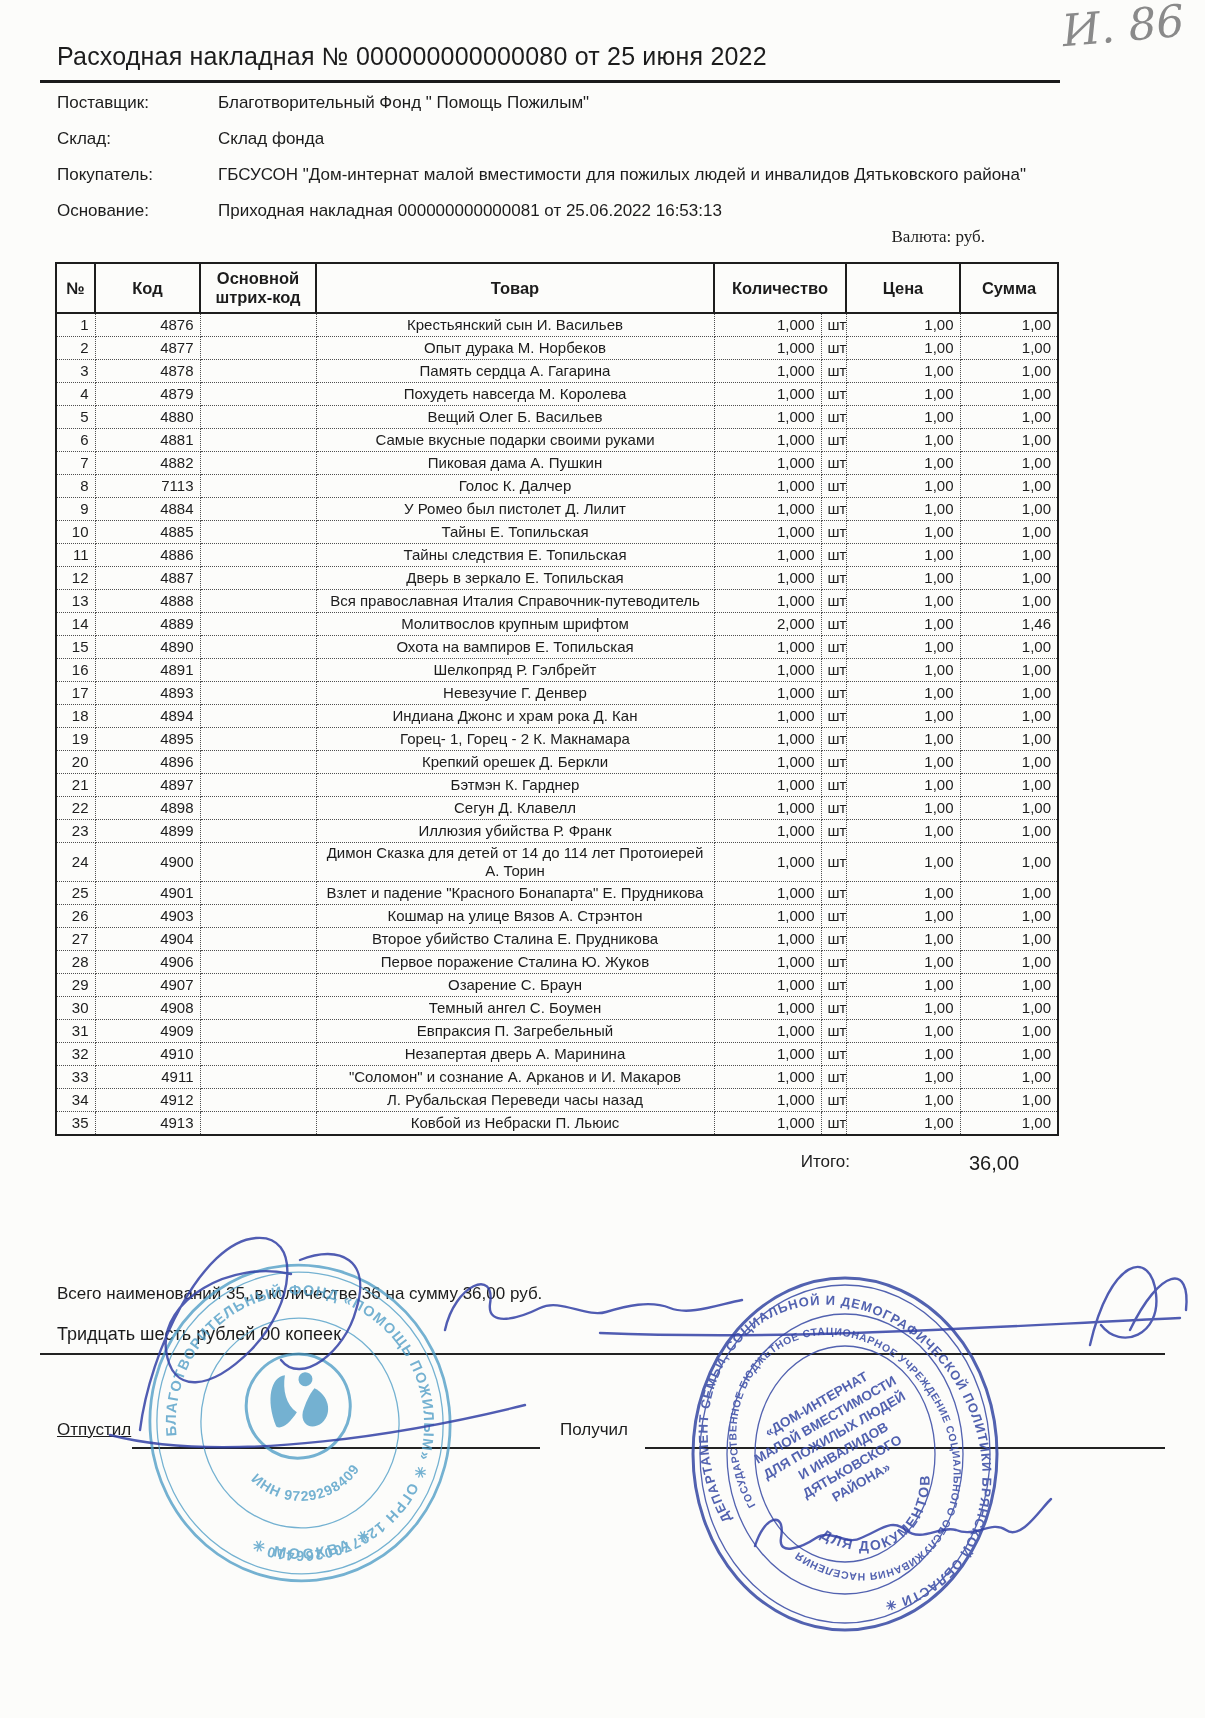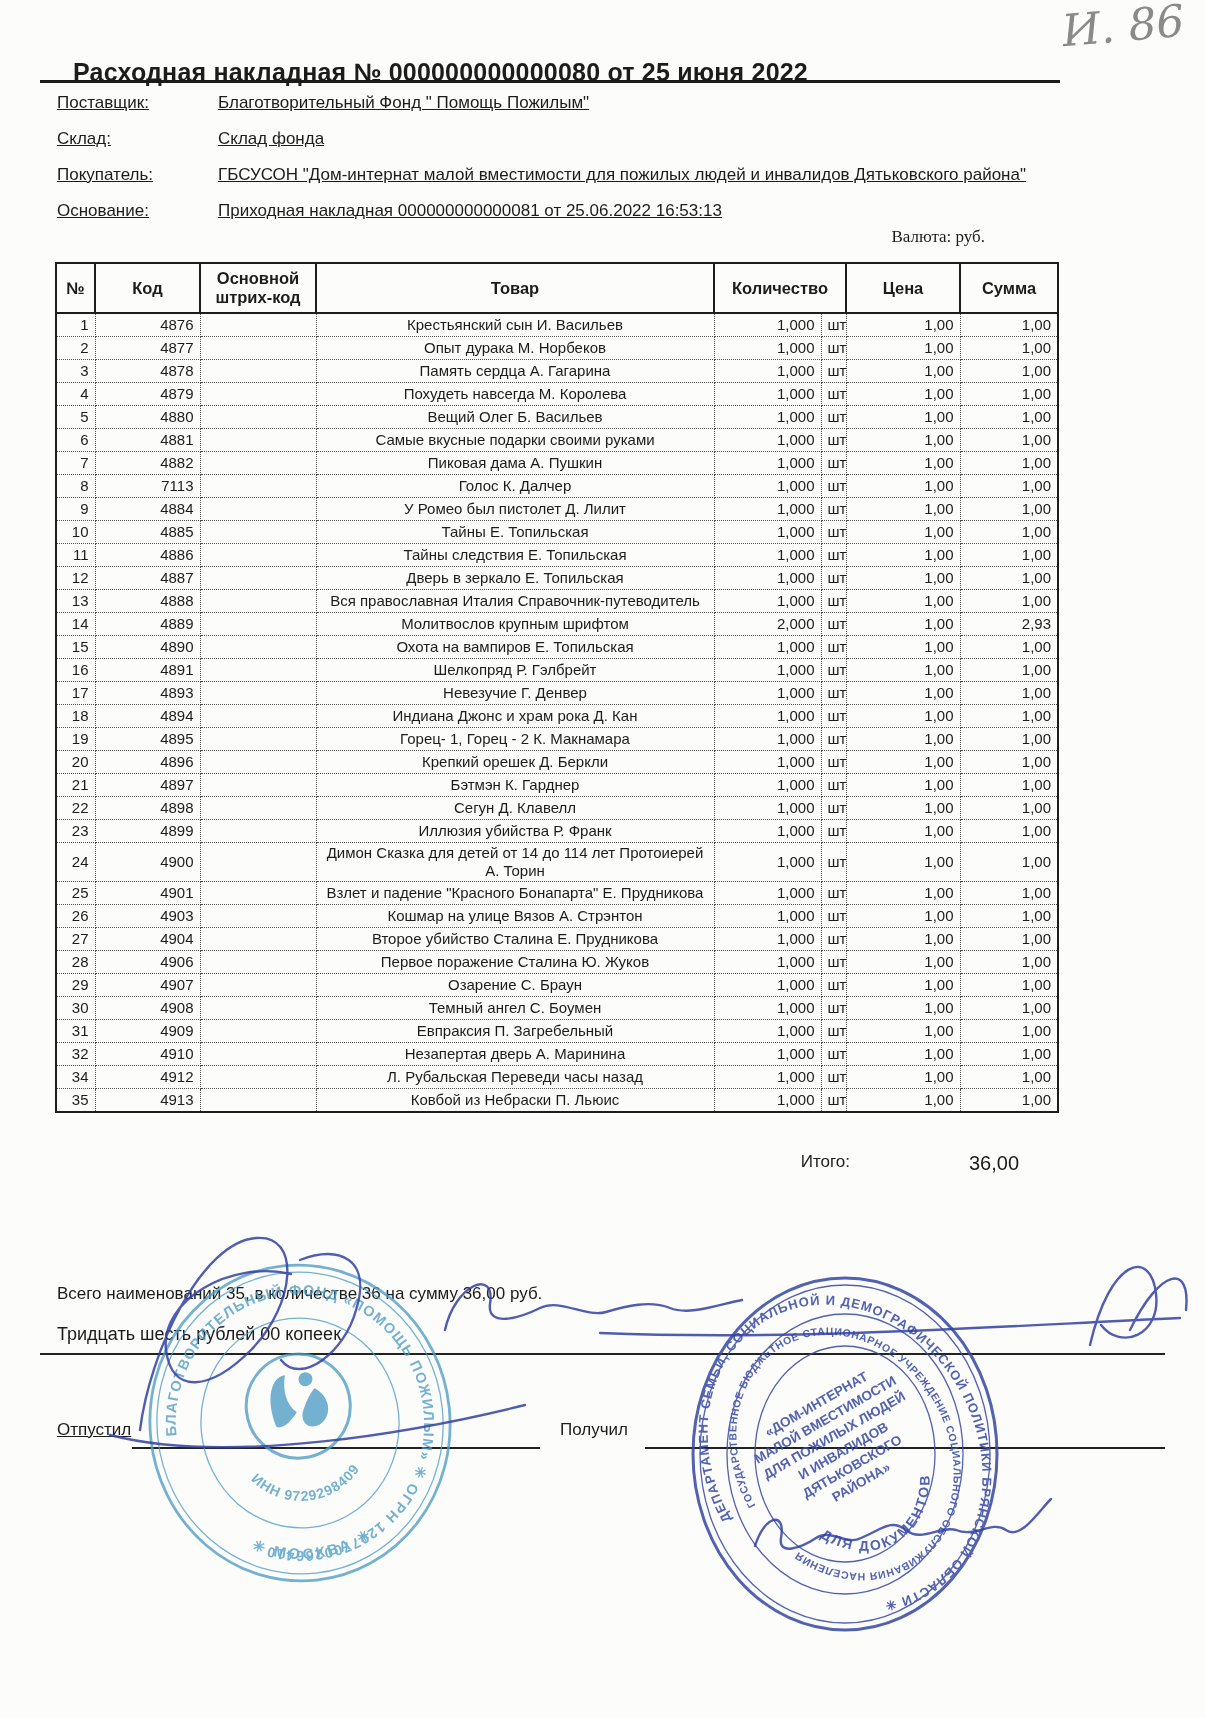--- a/index.html
+++ b/index.html
@@ -1,23 +1,23 @@
 <!DOCTYPE html>
 <html><head>
 <meta charset="utf-8">
 <style>
   html,body{margin:0;padding:0;background:#d9d9d6;}
   .page{position:relative;width:1205px;height:1718px;background:#fcfcfa;overflow:hidden;
         font-family:"Liberation Sans",sans-serif;color:#1c1c1c;margin:0 auto;}
   .pencil-note{position:absolute;left:1062px;top:0px;font-size:44px;color:#8a8a8a;
         font-style:italic;font-family:"DejaVu Serif",serif;transform:rotate(-5deg);}
-  .doc-title{position:absolute;left:57px;top:42px;margin:16px;font-size:25px;font-weight:bold;letter-spacing:.2px;text-align:right;}
+  .doc-title{position:absolute;left:57px;top:42px;margin:0;font-size:25px;font-weight:normal;letter-spacing:.2px;text-align:right;}
   .title-rule{position:absolute;left:40px;top:80px;width:1020px;height:3px;background:#1b1b1b;}
   .meta{position:absolute;left:57px;top:92px;width:1100px;}
-  .meta-row{display:flex;margin-bottom:14px;font-size:17px;line-height:22px;text-decoration:underline;}
+  .meta-row{display:flex;margin-bottom:14px;font-size:17px;line-height:22px;}
   .meta-label{width:161px;flex:0 0 161px;}
   .meta-value{flex:1;}
   .currency{position:absolute;left:780px;top:227px;width:205px;text-align:right;font-size:17px;font-family:Liberation Serif, serif;}
   table.goods{position:absolute;left:55px;top:262px;width:1002px;border-collapse:collapse;
         table-layout:fixed;font-size:15px;border:2px solid #1d1d1d;}
   table.goods th{border:2px solid #1d1d1d;font-size:16.5px;font-weight:bold;padding:2px 2px;height:44px;
         text-align:center;vertical-align:middle;background:#fcfcfa;}
   table.goods td{border:1px dotted #4f4f4f;padding:1px 6px;height:20px;vertical-align:middle;line-height:18px;}
   td.c-num,td.c-code,td.c-qty,td.c-price,td.c-sum{text-align:right;}
   td.c-unit{text-align:left;padding-left:4px;}
@@ -241,21 +241,21 @@
         </tr>
 
         <tr>
           <td class="c-num">14</td>
           <td class="c-code">4889</td>
           <td class="c-bar"></td>
           <td class="c-prod">Молитвослов крупным шрифтом</td>
           <td class="c-qty">2,000</td>
           <td class="c-unit">шт</td>
           <td class="c-price">1,00</td>
-          <td class="c-sum">2,93</td>
+          <td class="c-sum">1,46</td>
         </tr>
 
         <tr>
           <td class="c-num">15</td>
           <td class="c-code">4890</td>
           <td class="c-bar"></td>
           <td class="c-prod">Охота на вампиров Е. Топильская</td>
           <td class="c-qty">1,000</td>
           <td class="c-unit">шт</td>
           <td class="c-price">1,00</td>
@@ -442,20 +442,30 @@
           <td class="c-num">32</td>
           <td class="c-code">4910</td>
           <td class="c-bar"></td>
           <td class="c-prod">Незапертая дверь А. Маринина</td>
           <td class="c-qty">1,000</td>
           <td class="c-unit">шт</td>
           <td class="c-price">1,00</td>
           <td class="c-sum">1,00</td>
         </tr>
 
+        <tr>
+          <td class="c-num">33</td>
+          <td class="c-code">4911</td>
+          <td class="c-bar"></td>
+          <td class="c-prod">"Соломон" и сознание А. Арканов и И. Макаров</td>
+          <td class="c-qty">1,000</td>
+          <td class="c-unit">шт</td>
+          <td class="c-price">1,00</td>
+          <td class="c-sum">1,00</td>
+        </tr>
 
         <tr>
           <td class="c-num">34</td>
           <td class="c-code">4912</td>
           <td class="c-bar"></td>
           <td class="c-prod">Л. Рубальская Переведи часы назад</td>
           <td class="c-qty">1,000</td>
           <td class="c-unit">шт</td>
           <td class="c-price">1,00</td>
           <td class="c-sum">1,00</td>

